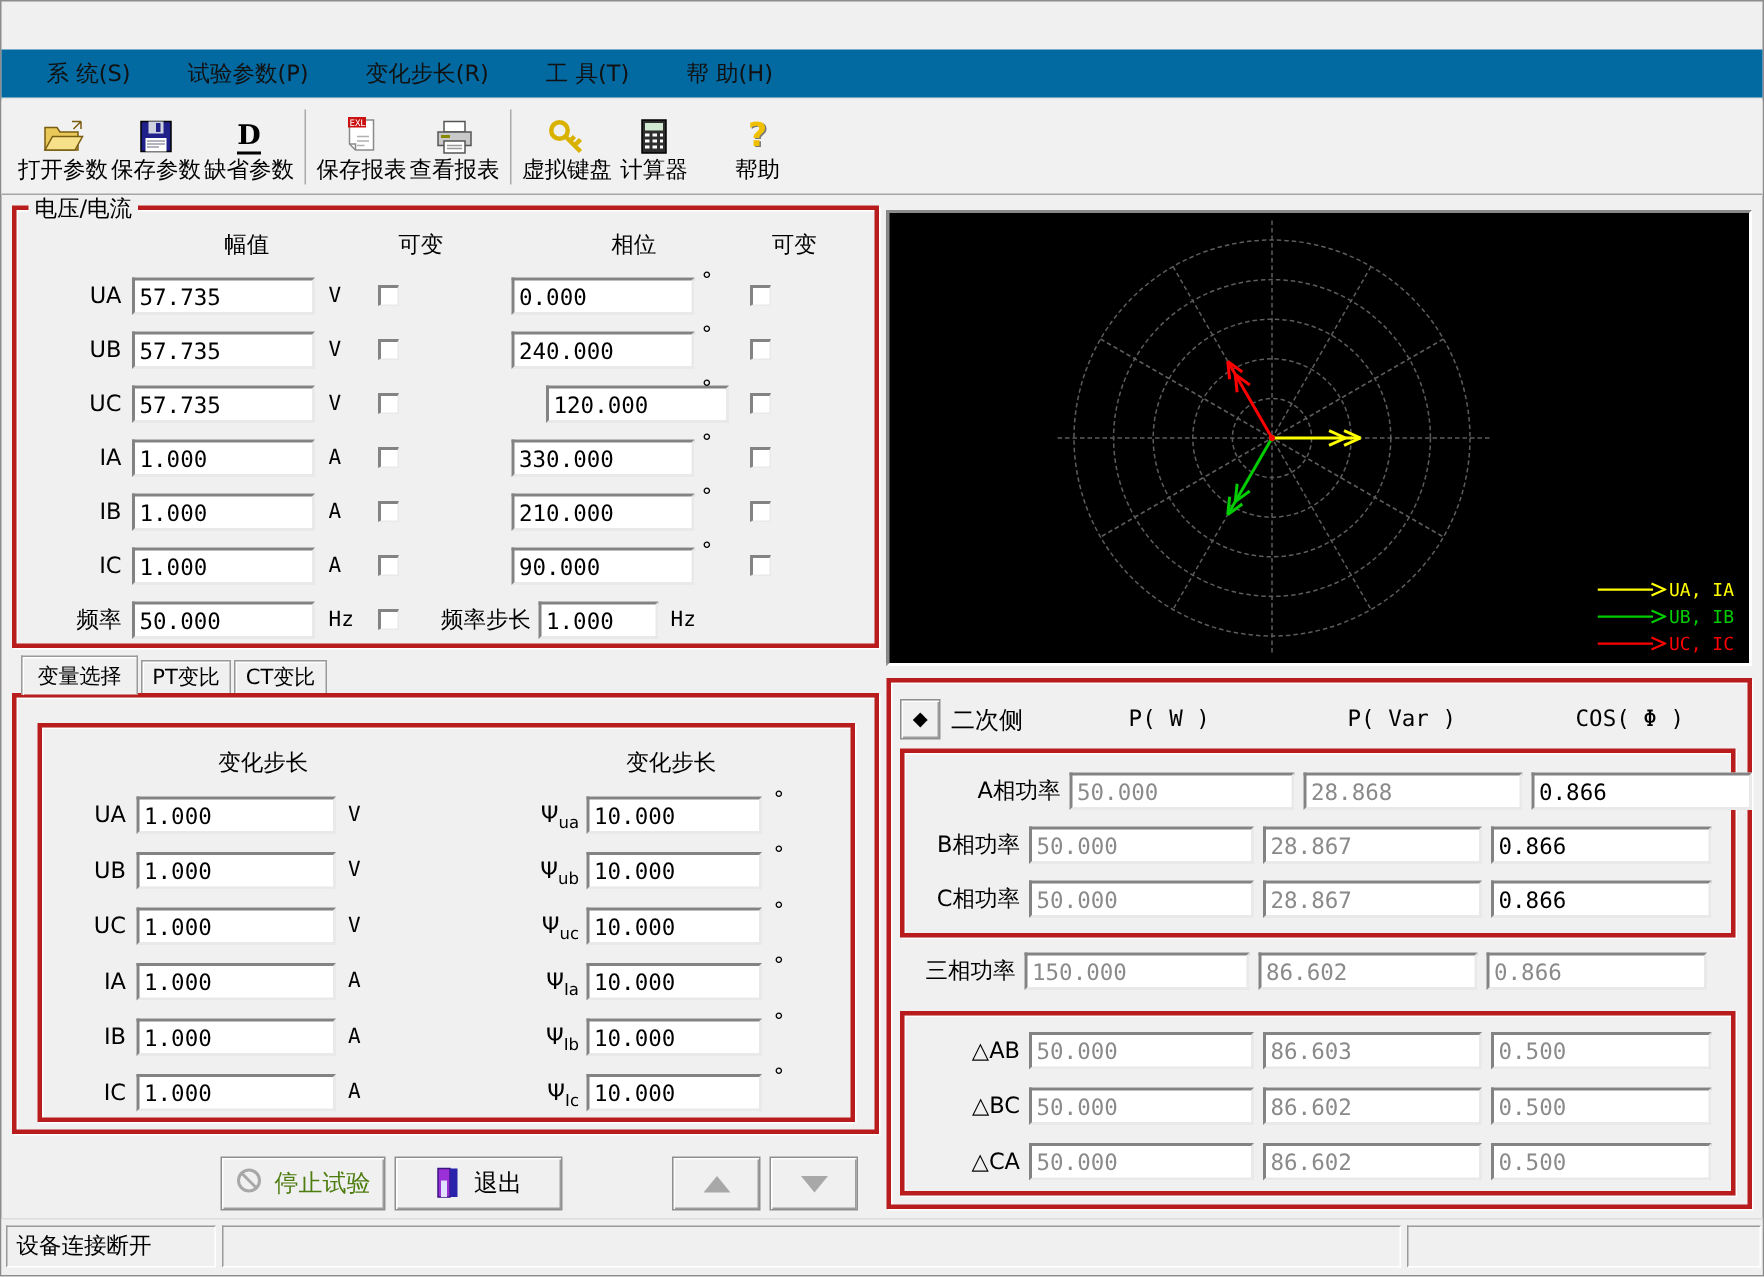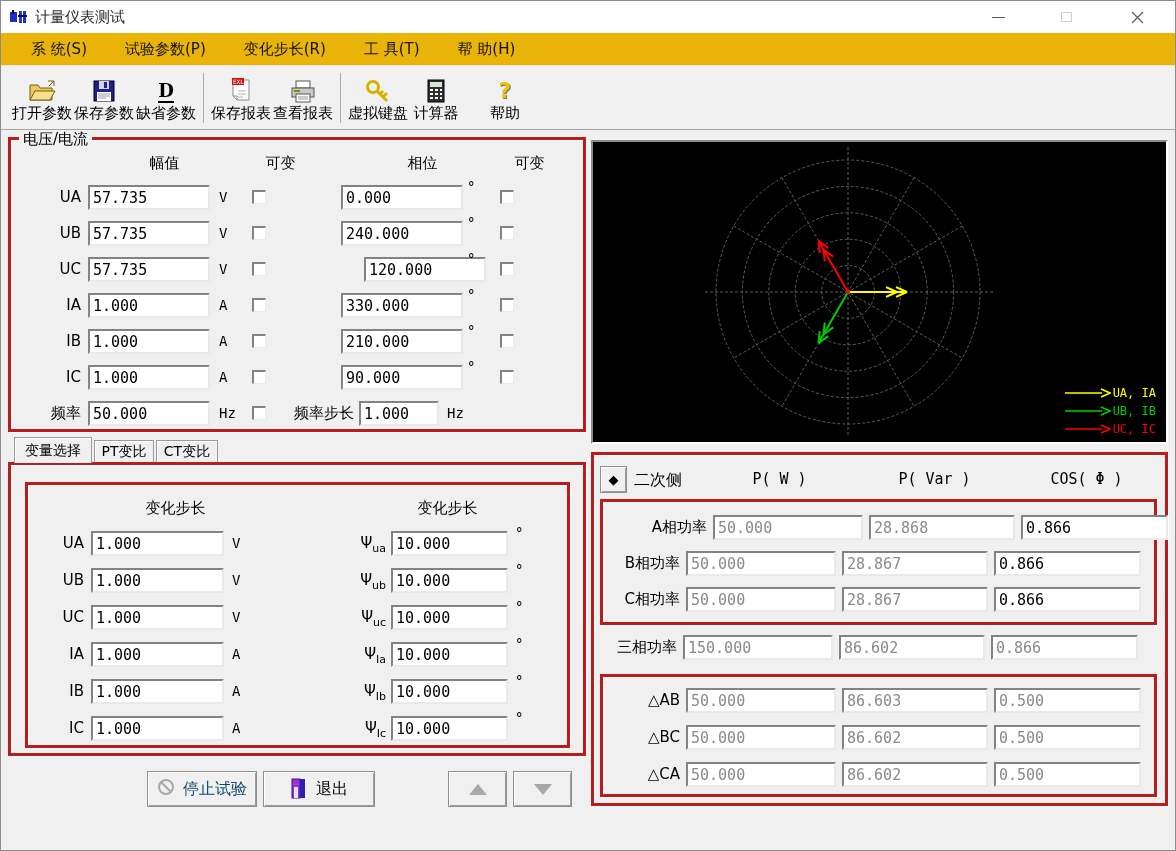--- a/index.html
+++ b/index.html
@@ -6,21 +6,21 @@
   *{box-sizing:border-box;}
   #app{position:relative;width:1176px;height:851px;background:#f0f0f0;
        font-family:"DejaVu Sans",sans-serif;font-size:15px;color:#000;
        box-shadow:inset 0 0 0 1px #8c8c8c;overflow:hidden;cursor:default;}
   .abs{position:absolute;}
   
   #titlebar{position:absolute;left:1px;top:1px;width:1174px;height:32px;background:#ffffff;}
   #title-text{position:absolute;left:34px;top:7px;font-size:15px;color:#2a2a2a;}
   .winbtn{position:absolute;top:0;width:46px;height:32px;display:flex;align-items:center;justify-content:center;}
   
-  #menubar{position:absolute;left:1px;top:33px;width:1174px;height:33px;background:#eab308;border-bottom:1px solid #e4e4e4;display:flex;align-items:center;padding-left:18px;}
+  #menubar{position:absolute;left:1px;top:33px;width:1174px;height:33px;background:#0369a1;border-bottom:1px solid #e4e4e4;display:flex;align-items:center;padding-left:18px;}
   .menu-item{padding:4px 12px;margin-right:14px;color:#111;}
   
   #toolbar{position:absolute;left:1px;top:67px;width:1174px;height:63px;background:#f1f1f1;border-bottom:1px solid #a5a5a5;display:flex;align-items:stretch;padding-left:10px;}
   .tbtn{width:62px;display:flex;flex-direction:column;align-items:center;justify-content:center;gap:2px;}
   .tbtn .ticon{height:28px;display:flex;align-items:flex-end;justify-content:center;}
   .tbtn .tlabel{font-size:15px;line-height:16px;white-space:nowrap;}
   .tsep{width:1px;background:#aaaaaa;margin:6px 6px;}
   
   .etched{border:3px solid #b91c1c;box-shadow:inset 1px 1px 0 #ffffff, 1px 1px 0 #ffffff;}
   .gb-title{position:absolute;top:-10px;left:8px;background:#f0f0f0;padding:0 4px;font-size:15px;}
@@ -28,21 +28,21 @@
          border-top:2px solid #838383;border-left:2px solid #838383;
          border-right:2px solid #e9e9e9;border-bottom:2px solid #e9e9e9;
          font-family:"DejaVu Sans Mono",monospace;font-size:15px;color:#000;padding:0 3px;outline:none;}
   .field.gray{color:#8a8a8a;}
   .cb{position:absolute;width:14px;height:14px;background:#fff;
       border-top:2px solid #838383;border-left:2px solid #838383;
       border-right:1px solid #e9e9e9;border-bottom:1px solid #e9e9e9;}
   .btn3d{position:absolute;background:#f0f0f0;border:1px solid #8f8f8f;
          box-shadow:inset 1px 1px 0 #ffffff, inset -1px -1px 0 #9d9d9d;
          display:flex;align-items:center;justify-content:center;gap:8px;font-size:16px;}
-  .btn3d.disabled{color:#0c4a6e;}
+  .btn3d.disabled{color:#4d7c0f;}
   .hdr{position:absolute;font-size:15px;white-space:nowrap;transform:translateX(-50%);padding-left:43px;}
   .rlabel{position:absolute;font-size:15px;white-space:nowrap;text-align:right;}
   .unit{position:absolute;font-size:14px;font-family:"DejaVu Sans Mono",monospace;}
   .deg{position:absolute;font-size:14px;font-family:"DejaVu Sans Mono",monospace;}
   
   .tab{position:absolute;background:#f0f0f0;border:1px solid #9a9a9a;border-bottom:none;
        box-shadow:inset 1px 1px 0 #fff;display:flex;align-items:center;justify-content:center;font-size:14px;}
   
   #phasor-panel{position:absolute;left:591px;top:140px;width:577px;height:304px;
        border:2px solid;border-color:#8a8a8a #ffffff #ffffff #8a8a8a;background:#000;}
@@ -55,43 +55,20 @@
   .pwr-label{position:absolute;font-size:15px;text-align:right;white-space:nowrap;}
   
   #statusbar{position:absolute;left:1px;top:812px;width:1174px;height:38px;background:#f0f0f0;border-top:1px solid #dcdcdc;}
   .stpanel{position:absolute;top:4px;height:28px;background:#f0f0f0;border:1px solid;border-color:#9a9a9a #ffffff #ffffff #9a9a9a;font-size:15px;padding:3px 6px;white-space:nowrap;}
 </style>
 </head>
 <body>
 
 <div id="app">
 
-  <div id="titlebar">
-    <span class="abs" style="left:9px;top:8px;">
-      <svg width="18" height="16">
-          <rect x="0" y="3" width="7" height="10" fill="#1b2fd0"></rect>
-          <rect x="2" y="1" width="2" height="4" fill="#111"></rect>
-          <rect x="9" y="2" width="3" height="12" fill="#2a3bd6"></rect>
-          <rect x="13" y="2" width="3" height="12" fill="#1b2fd0"></rect>
-          <rect x="8" y="6" width="9" height="2" fill="#111"></rect>
-        </svg>
-    </span>
-    <span id="title-text">计量仪表测试</span>
-    <div class="winbtn" style="left:974px;">
-        <div style="width:13px;height:1px;background:#5a5a5a;"></div>
-      </div>
-    <div class="winbtn" style="left:1042px;">
-        <div style="width:11px;height:10px;border:1px solid #cfcfcf;"></div>
-      </div>
-    <div class="winbtn" style="left:1113px;">
-      <svg width="13" height="13">
-          <path d="M1 1 L12 12 M12 1 L1 12" stroke="#5a5a5a" stroke-width="1.2"></path>
-        </svg>
-    </div>
-  </div>
 
   <div id="menubar">
     <span class="menu-item">系 统(S)</span>
     <span class="menu-item">试验参数(P)</span>
     <span class="menu-item">变化步长(R)</span>
     <span class="menu-item">工 具(T)</span>
     <span class="menu-item">帮 助(H)</span>
   </div>
 
   <div id="toolbar">
@@ -462,14 +439,19 @@
       </div>
       <div class="abs" style="left:0;top:85px;width:557px;height:25px;">
         <span class="pwr-label" style="left:5px;top:3px;width:72px;">△CA</span>
         <input class="field gray" style="left: 83px; width: 150px;" readonly="" value="50.000">
         <input class="field gray" style="left: 239px; width: 146px;" readonly="" value="86.602">
         <input class="field gray" style="left: 391px; width: 147px;" readonly="" value="0.500">
       </div>
     </div>
   </div>
 
+  <div id="statusbar">
+    <div class="stpanel" style="left:3px;width:140px;">设备连接断开</div>
+    <div class="stpanel" style="left:147px;width:786px;"></div>
+    <div class="stpanel" style="left:937px;width:236px;"></div>
+  </div>
 
 </div>
 
 </body></html>

